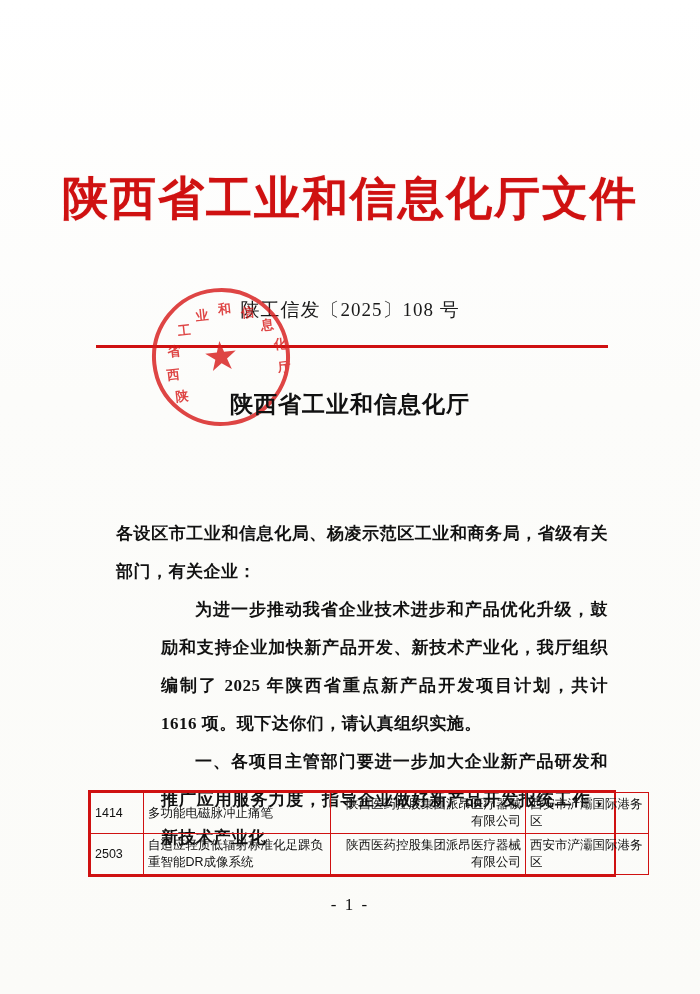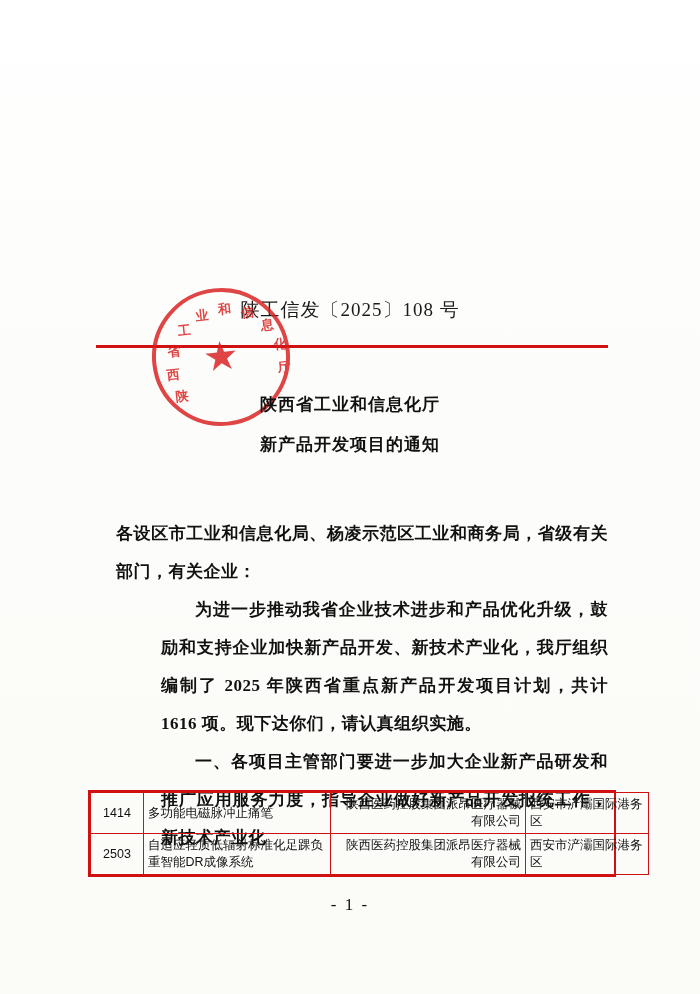--- a/index.html
+++ b/index.html
@@ -102,21 +102,21 @@
     font-weight: bold;
     white-space: nowrap;
   }
 
   .subject {
     position: absolute;
     top: 385px;
     left: 0;
     width: 700px;
     text-align: center;
-    font-size: 17px;
+    font-size: 23px;
     font-weight: bold;
     color: #111;
     line-height: 40px;
     letter-spacing: 1px;
   }
   .subject div { white-space: nowrap; }
 
   .body-text {
     position: absolute;
     top: 515px;
@@ -153,21 +153,21 @@
     border: 1px solid #cf1111;
     font-size: 12.5px;
     color: #111;
     padding: 3px 4px;
     line-height: 17px;
     font-family: "Liberation Sans", sans-serif;
     vertical-align: middle;
   }
   table.items td.col-no {
     width: 44px;
-    text-align: center;
+    text-align: left;
   }
   table.items td.col-name {
     width: 178px;
     margin-left: 16px;
   }
   table.items td.col-company {
     width: 186px;
     text-align: right;
   }
   table.items td.col-area {
@@ -184,20 +184,21 @@
     font-size: 17px;
     color: #111;
     letter-spacing: 2px;
   }
 </style>
 </head>
 <body>
 
 <div id="page">
 
+  <div class="doc-title">陕西省工业和信息化厅文件</div>
 
   <div class="doc-number">陕工信发〔2025〕108 号</div>
 
   <div class="red-rule"></div>
 
   <div class="seal">
     <div class="seal-text">
       <span style="transform: rotate(-118deg) translate(0,-56px) rotate(118deg);">陕</span>
       <span style="transform: rotate(-94deg) translate(0,-56px) rotate(94deg);">西</span>
       <span style="transform: rotate(-70deg) translate(0,-56px) rotate(70deg);">省</span>
@@ -207,21 +208,20 @@
       <span style="transform: rotate(26deg) translate(0,-56px) rotate(-26deg);">信</span>
       <span style="transform: rotate(50deg) translate(0,-56px) rotate(-50deg);">息</span>
       <span style="transform: rotate(74deg) translate(0,-56px) rotate(-74deg);">化</span>
       <span style="transform: rotate(98deg) translate(0,-56px) rotate(-98deg);">厅</span>
     </div>
     <div class="star">★</div>
   </div>
 
   <div class="subject">
     <div>陕西省工业和信息化厅</div>
-    <div>新产品开发项目的通知</div>
   </div>
 
   <div class="body-text">
     <p>各设区市工业和信息化局、杨凌示范区工业和商务局，省级有关部门，有关企业：</p>
     <p class="indent">为进一步推动我省企业技术进步和产品优化升级，鼓励和支持企业加快新产品开发、新技术产业化，我厅组织编制了 2025 年陕西省重点新产品开发项目计划，共计 1616 项。现下达你们，请认真组织实施。</p>
     <p class="indent">一、各项目主管部门要进一步加大企业新产品研发和推广应用服务力度，指导企业做好新产品开发报统工作，新技术产业化</p>
   </div>
 
   <div class="table-wrap">
     <table class="items">

